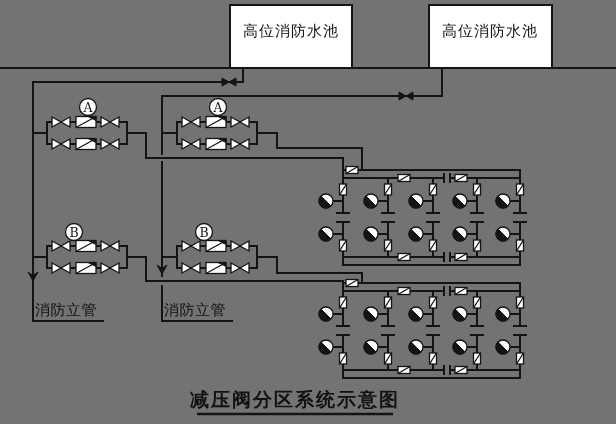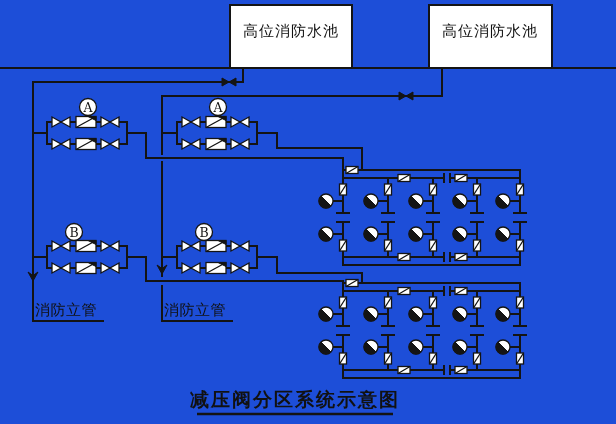--- a/index.html
+++ b/index.html
@@ -1,16 +1,16 @@
 <!DOCTYPE html>
 <html><head>
 <meta charset="utf-8">
 <style>
   html,body{margin:0;padding:0;background:#ffffff;}
-  .canvas{width:616px;height:424px;background:#1d4ed8;position:relative;overflow:hidden;
+  .canvas{width:616px;height:424px;background:#737373;position:relative;overflow:hidden;
           font-family:"DejaVu Sans","Liberation Sans",sans-serif;}
   svg{display:block;}
   .pipe{stroke:#141414;stroke-width:2;fill:none;stroke-linecap:square;}
   .thin{stroke:#141414;stroke-width:1.3;fill:none;}
   .sym{stroke:#141414;stroke-width:1.3;fill:#ffffff;}
   .solid{stroke:#141414;stroke-width:1;fill:#141414;}
   .boxrect{fill:#ffffff;stroke:#141414;stroke-width:2;}
   .cjk{fill:#111111;font-family:"DejaVu Sans","Liberation Sans",sans-serif;}
   .tanklabel{font-size:15px;letter-spacing:1px;}
   .riserlabel{font-size:15px;letter-spacing:0.5px;}

